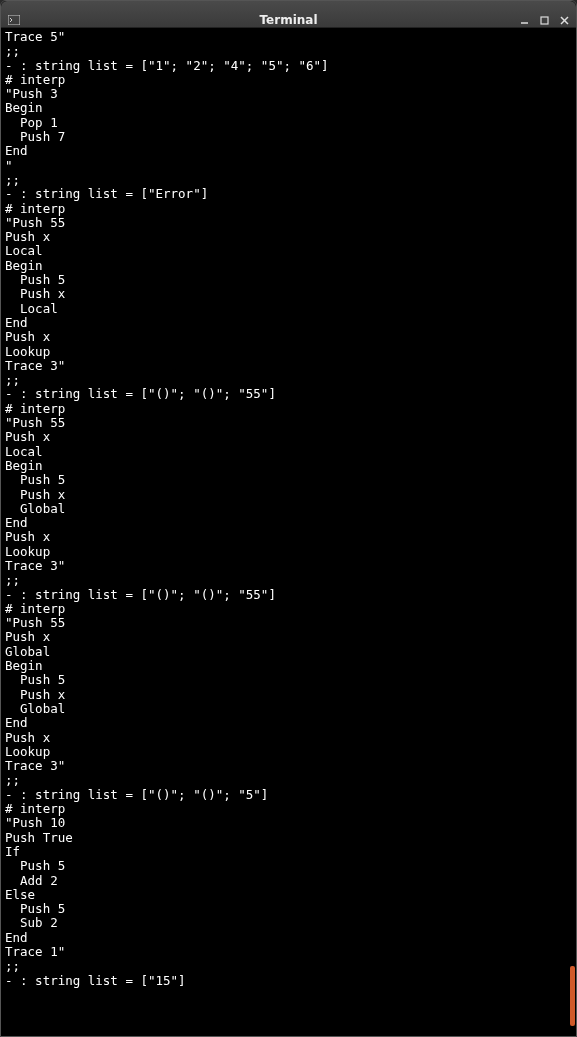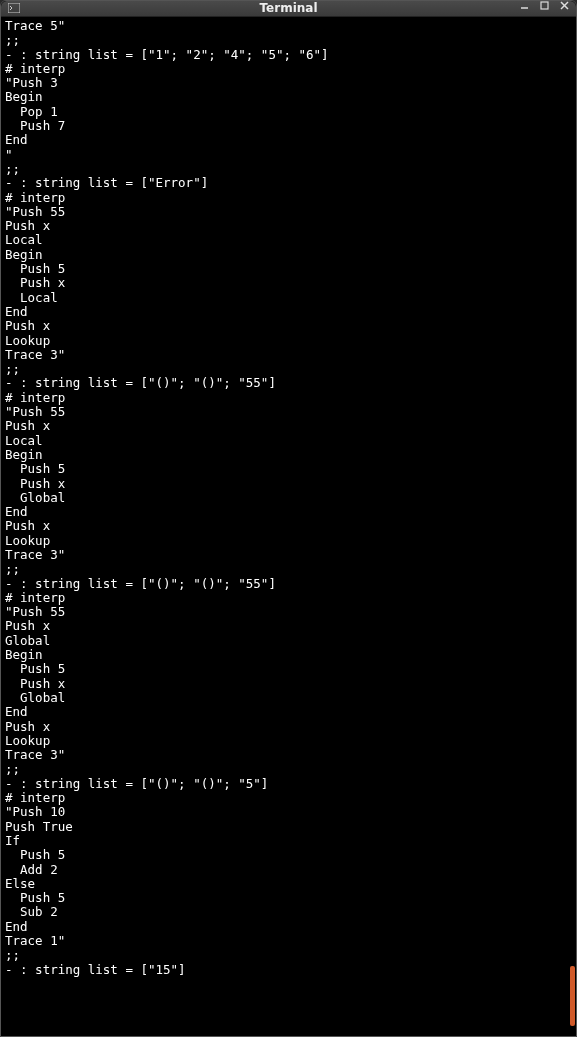--- a/index.html
+++ b/index.html
@@ -18,25 +18,25 @@
       width: 577px;
       height: 1037px;
       background: #000;
       border: 1px solid #555;
       border-radius: 6px 6px 0 0;
       display: flex;
       flex-direction: column;
       position: relative;
     }
     .titlebar {
-      height: 16px;
+      height: 27px;
       background: linear-gradient(to bottom, #4a4a4a, #3a3a3a);
       border-bottom: 1px solid #222;
       display: flex;
-      align-items: flex-start;
+      align-items: flex-end;
       padding: 0 6px;
       border-radius: 6px 6px 0 0;
       position: relative;
     }
     .titlebar-icon {
       width: 14px;
       height: 14px;
       display: flex;
       align-items: center;
       justify-content: center;

